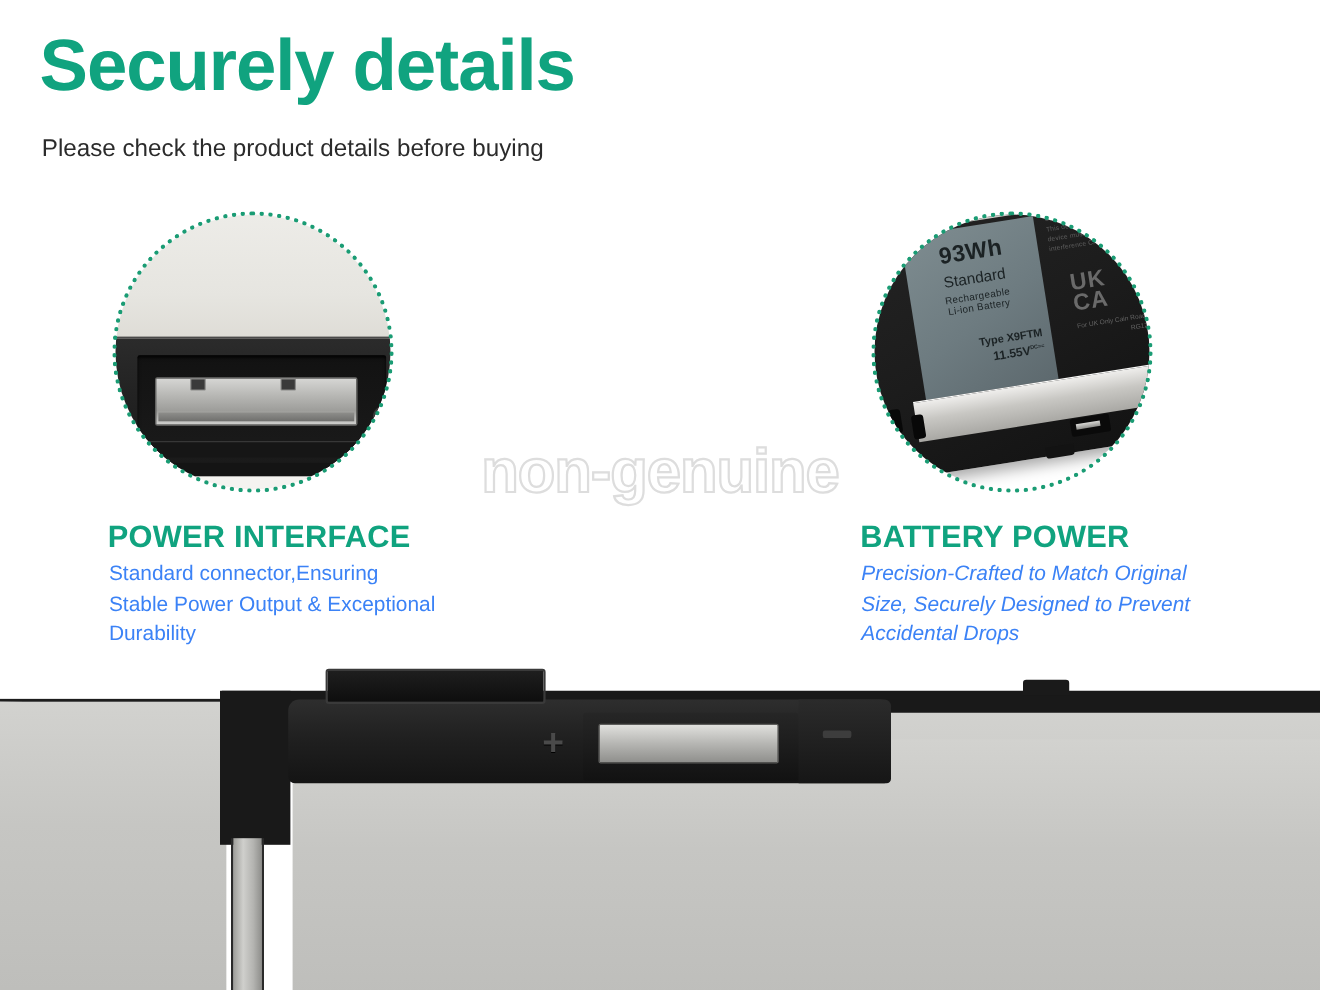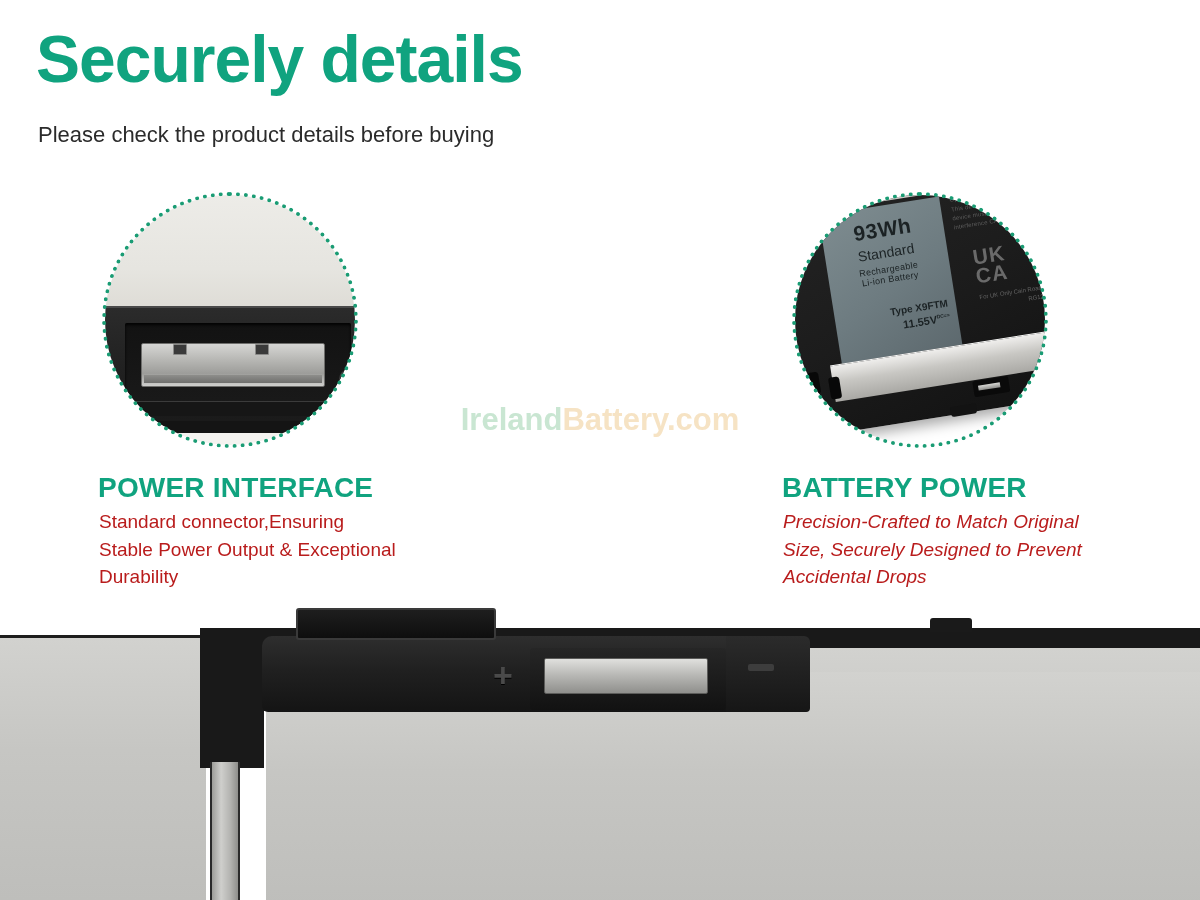--- a/index.html
+++ b/index.html
@@ -250,21 +250,21 @@
     position: absolute;
     font-size: 28px;
     font-weight: bold;
     color: #10a37f;
     letter-spacing: .2px;
     white-space: nowrap;
   }
   .feature-desc {
     position: absolute;
     font-size: 19px;
-    color: #b91c1c;
+    color: #3b82f6;
     line-height: 1.45;
   }
   #heading-power { left: 98px; top: 472px; }
   #desc-power   { left: 99px; top: 508px; width: 300px; }
   #heading-case { left: 782px; top: 472px; }
   #desc-case    { left: 783px; top: 508px; width: 330px; font-style: italic; }
 
   
   #watermark {
     position: absolute;
@@ -454,23 +454,21 @@
       </div>
     </div>
   </div>
   <div class="dotted-ring"></div>
 </div>
 
 <div class="feature-heading" id="heading-case">BATTERY POWER</div>
 <div class="feature-desc" id="desc-case">Precision-Crafted to Match Original Size, Securely Designed to Prevent Accidental Drops</div>
 
 <div id="watermark">
-  <div id="watermark-brand">
-    <span class="part-a">Ireland</span><span class="part-b">Battery.com</span>
-  </div>
+  <div id="watermark-main">non-genuine</div>
 </div>
 
 <div id="hero-photo">
   <div class="hero-cell hero-left-cell" style="top:35px;"></div>
   <div class="hero-dark-strip hero-strip-top" style="top:28px;"></div>
   <div class="hero-dark-strip hero-strip-left" style="top:28px;"></div>
   <div class="hero-cell hero-right-cell" style="top:48px;"></div>
   <div class="hero-cell hero-main-cell" style="top:72px;"></div>
   <div class="hero-metal-rail" style="top:162px;"></div>
   <div class="hero-bridge" style="top:36px;"></div>

